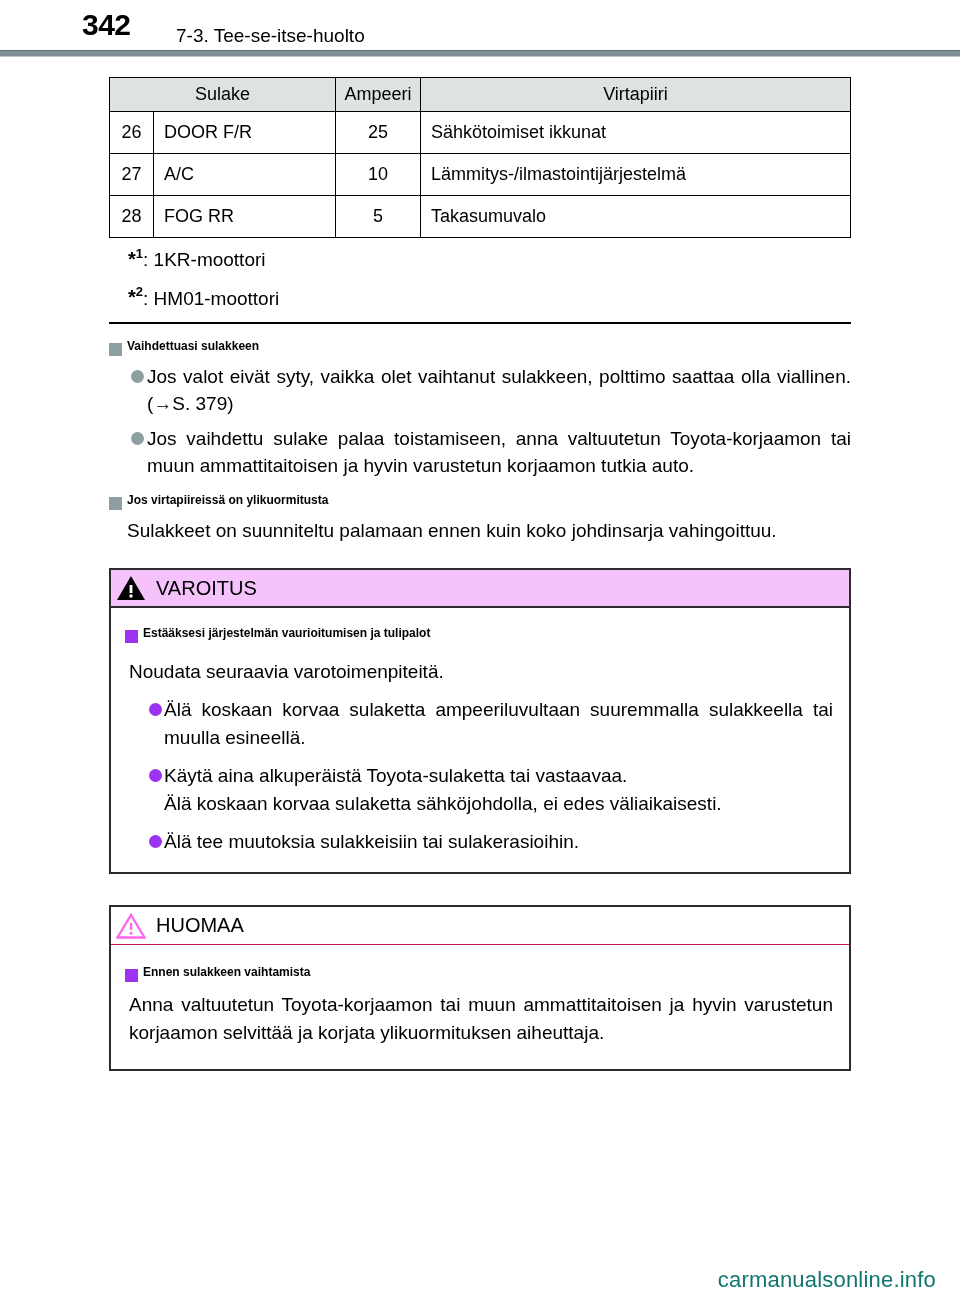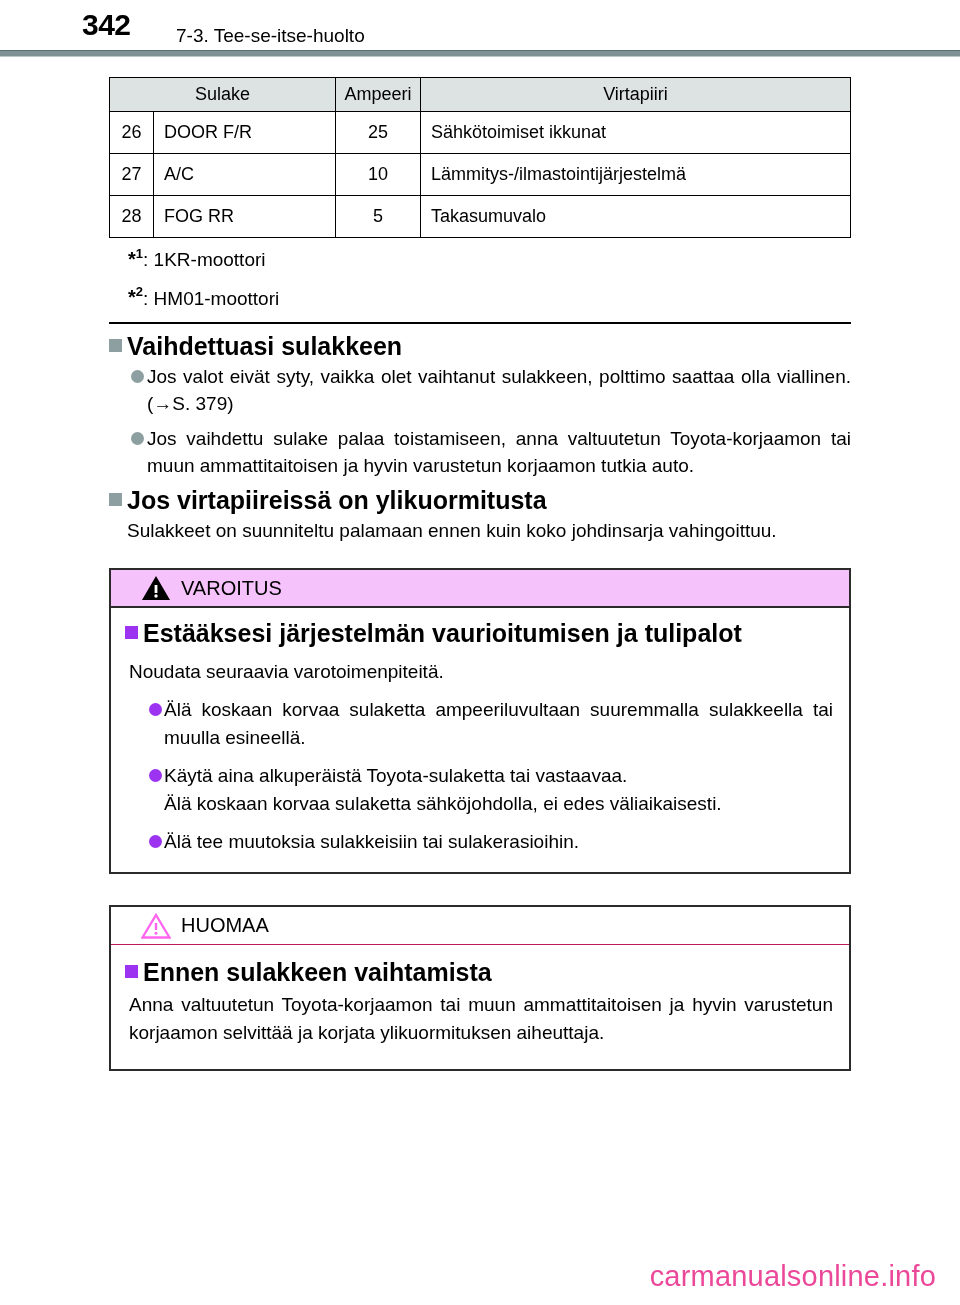--- a/index.html
+++ b/index.html
@@ -114,26 +114,26 @@
   }
 
   
   .body {
     position: absolute;
     left: 109px;
     top: 333px;
     width: 742px;
   }
   .sec-heading {
-    font-size: 25px;
+    font-size: 12px;
     font-weight: bold;
     line-height: 26px;
     margin: 0 0 4px 0;
     display: flex;
-    align-items: flex-start;
+    align-items: center;
   }
   .sq-gray {
     display: inline-block;
     width: 13px;
     height: 13px;
     background: #8d9fa0;
     margin-right: 5px;
     margin-top: 6px;
     flex: 0 0 auto;
   }
@@ -180,21 +180,21 @@
     box-sizing: border-box;
     background: #ffffff;
   }
   .alert-warning { top: 568px; }
   .alert-notice  { top: 905px; }
 
   .alert-head {
     display: flex;
     align-items: center;
     height: 38px;
-    padding-left: 30px;
+    padding-left: 5px;
     border-bottom: 2px solid #2b2b2b;
     box-sizing: border-box;
   }
   .alert-warning .alert-head {
     background: #f5c2fb;
   }
   .alert-notice .alert-head {
     background: #ffffff;
     border-bottom: 1px solid #be185d;
   }
@@ -249,22 +249,22 @@
     margin: 10px 0 0 0;
     padding-left: 24px;
   }
   .alert-bullet .bullet-text { flex: 1 1 auto; }
 
   
   .watermark {
     position: absolute;
     right: 24px;
     bottom: 12px;
-    font-size: 29px;
-    color: #ec4899;
+    font-size: 22px;
+    color: #0f766e;
     letter-spacing: 0.2px;
   }
 </style>
 </head>
 <body>
 
 <div class="page-header">
   <div class="page-number">342</div>
   <div class="header-title">7-3. Tee-se-itse-huolto</div>
 </div>

